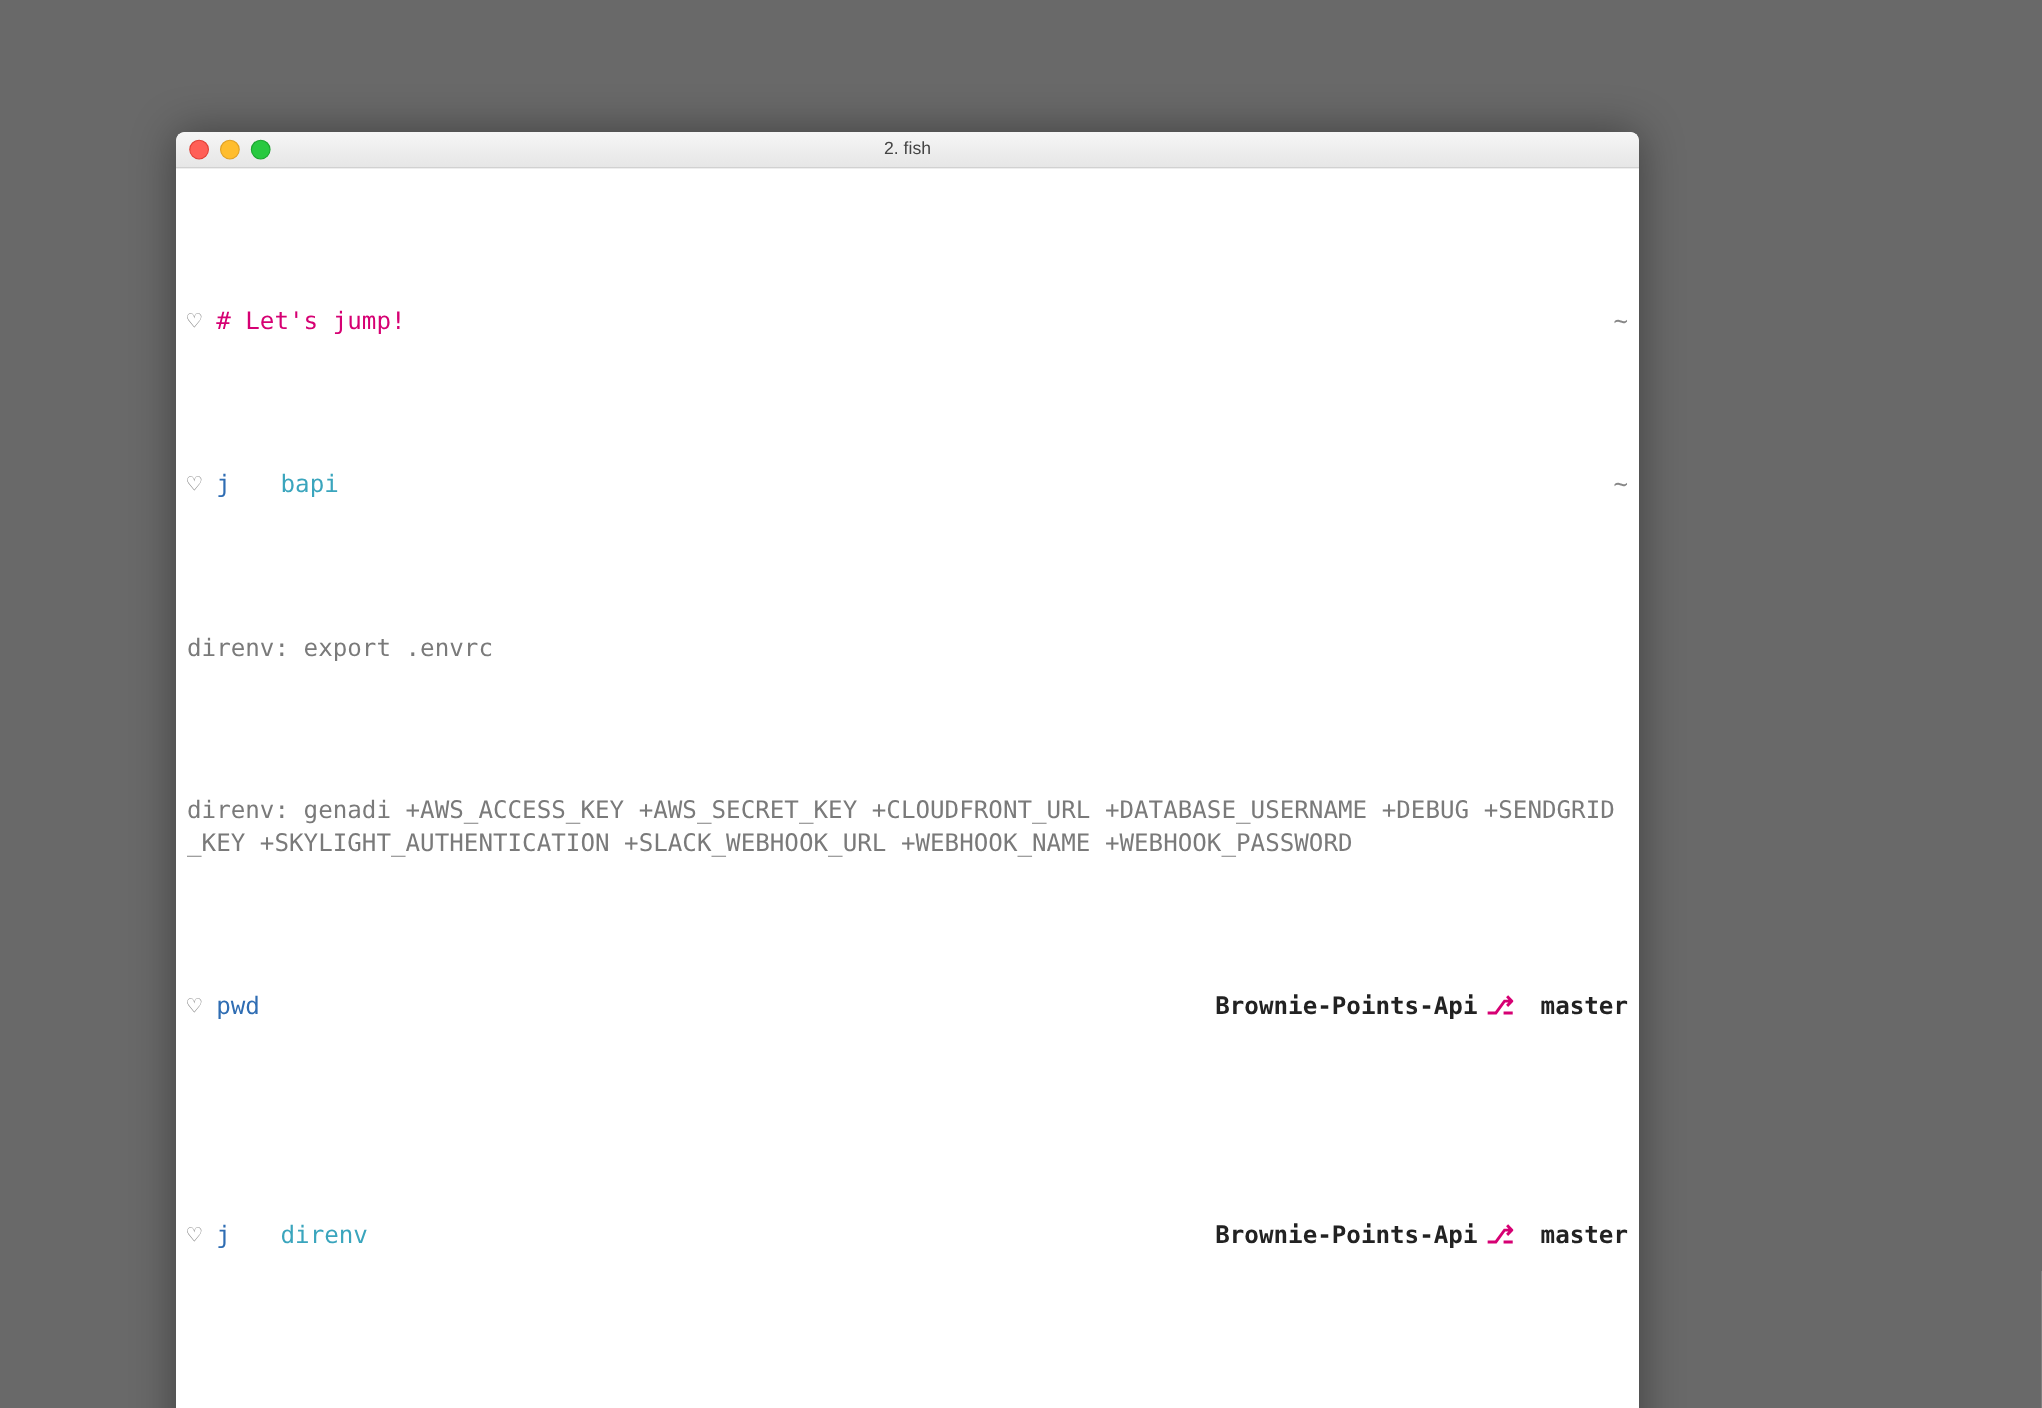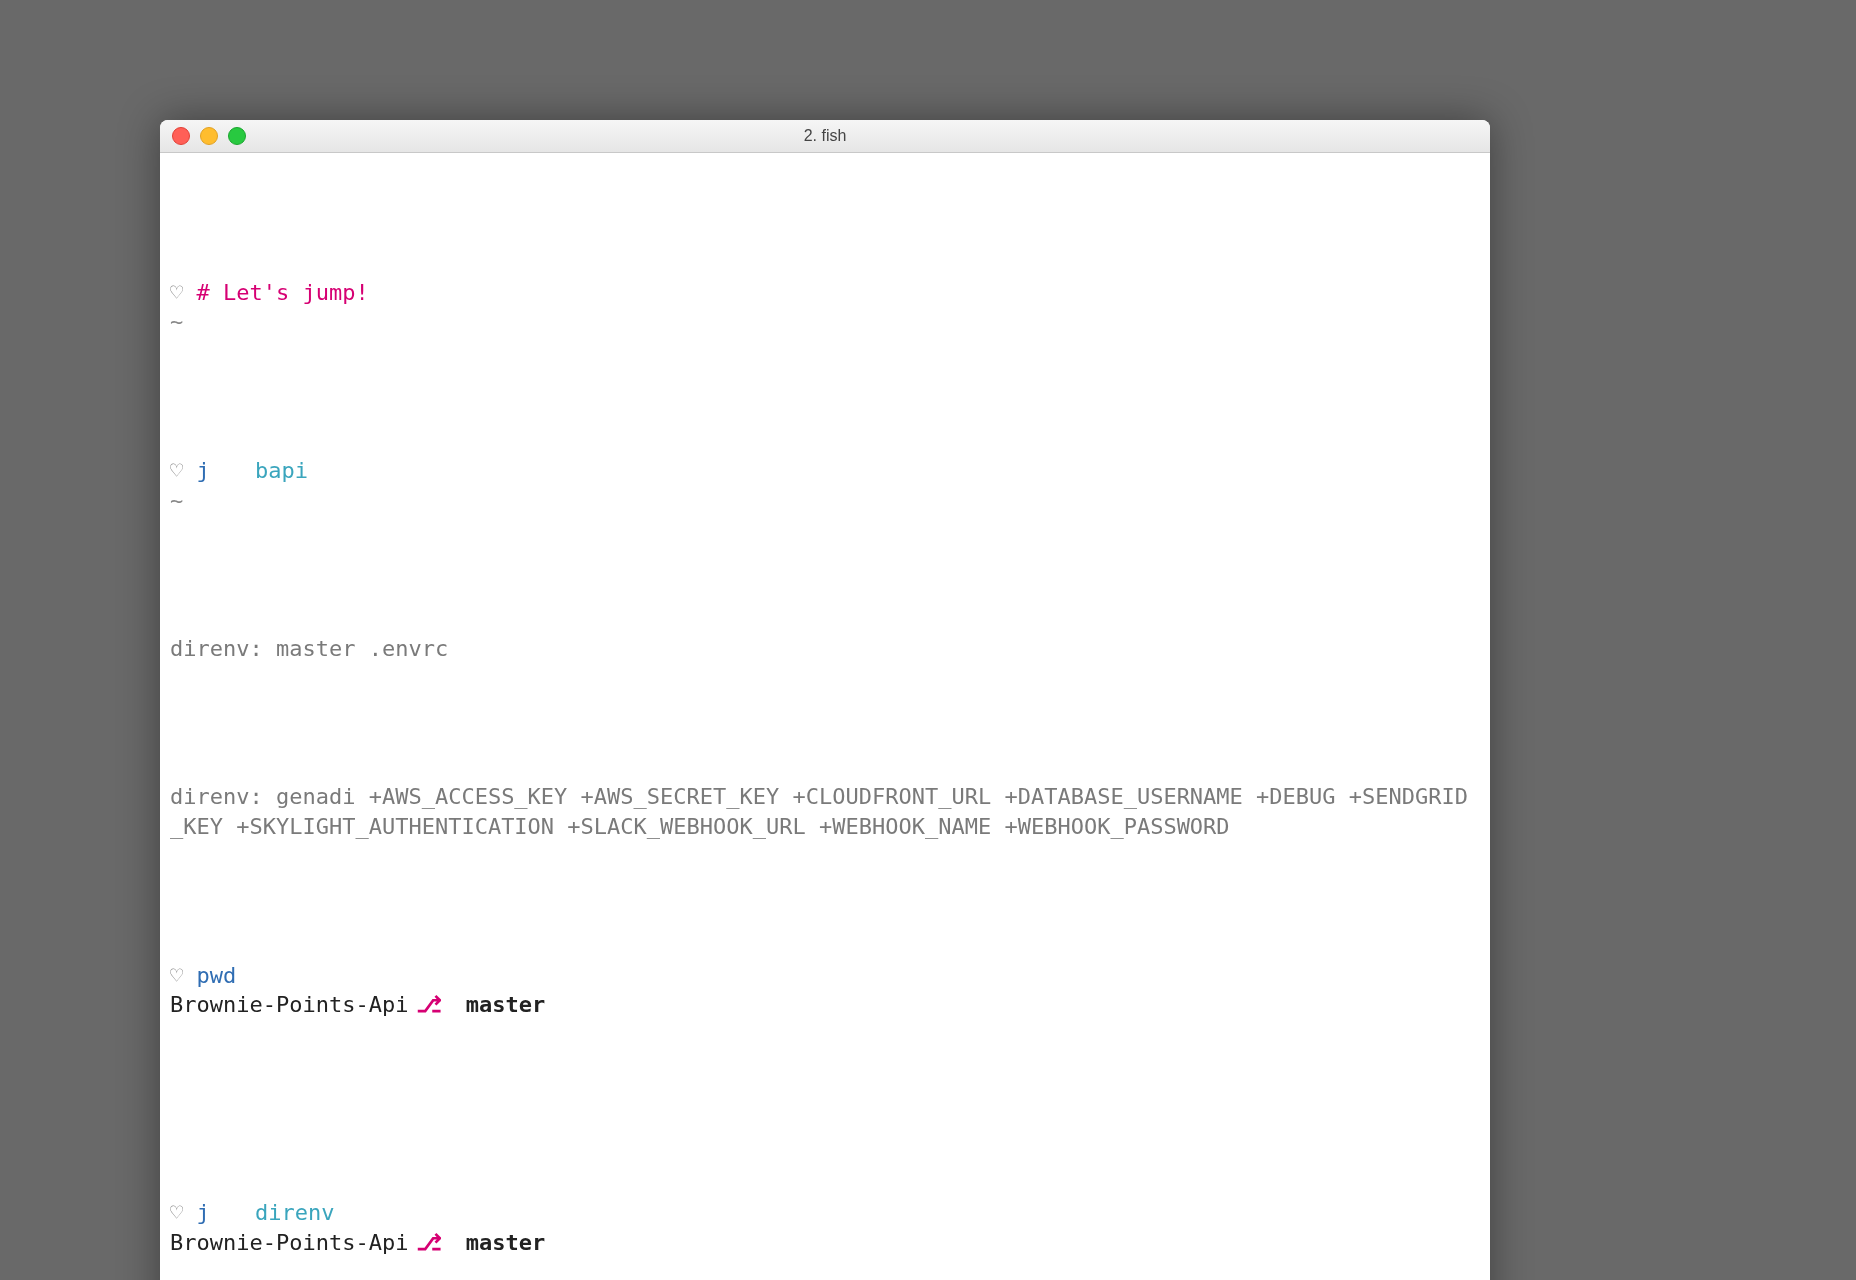--- a/index.html
+++ b/index.html
@@ -53,21 +53,20 @@
     padding: 6px 10px 10px 10px;
     font-size: 22px;
     line-height: 1.35;
     color: #5a5a5a;
     white-space: pre;
   }
   .line {
     display: flex;
     justify-content: space-between;
     align-items: baseline;
-    flex-direction: column;
   }
   .left { white-space: pre; }
   .right {
     white-space: pre;
     color: #222;
     font-weight: 700;
     display: flex;
     align-items: baseline;
     gap: 8px;
   }
@@ -75,21 +74,21 @@
   .magenta { color: #d60073; }
   .blue { color: #2f6db3; }
   .cyan { color: #3aa5bd; margin-left: 32px; }
   .gray { color: #7a7a7a; }
   .tilde { color: #888; }
   .branch-icon {
     color: #d60073;
     font-weight: 700;
     font-family: "DejaVu Sans Mono", "Menlo", monospace;
   }
-  .repo { color: #222; font-weight: 400; }
+  .repo { color: #222; font-weight: 700; }
   .branch { color: #222; font-weight: 700; margin-left: 16px; }
   .wrapped {
     white-space: pre-wrap;
     word-break: break-all;
   }
 </style>
 </head>
 <body>
 
 <div class="window">
@@ -110,21 +109,21 @@
       <span class="tilde">~</span>
     </div>
 
     
     <div class="line">
       <span class="left"><span class="heart">♡</span> <span class="blue">j</span> <span class="cyan">bapi</span></span>
       <span class="tilde">~</span>
     </div>
 
     
-    <div class="gray">direnv: master .envrc</div>
+    <div class="gray">direnv: export .envrc</div>
 
     
     <div class="gray wrapped">direnv: genadi +AWS_ACCESS_KEY +AWS_SECRET_KEY +CLOUDFRONT_URL +DATABASE_USERNAME +DEBUG +SENDGRID_KEY +SKYLIGHT_AUTHENTICATION +SLACK_WEBHOOK_URL +WEBHOOK_NAME +WEBHOOK_PASSWORD</div>
 
     
     <div class="line">
       <span class="left"><span class="heart">♡</span> <span class="blue">pwd</span></span>
       <span class="right"><span class="repo">Brownie-Points-Api</span><span class="branch-icon">⎇</span><span class="branch">master</span></span>
     </div>
 

